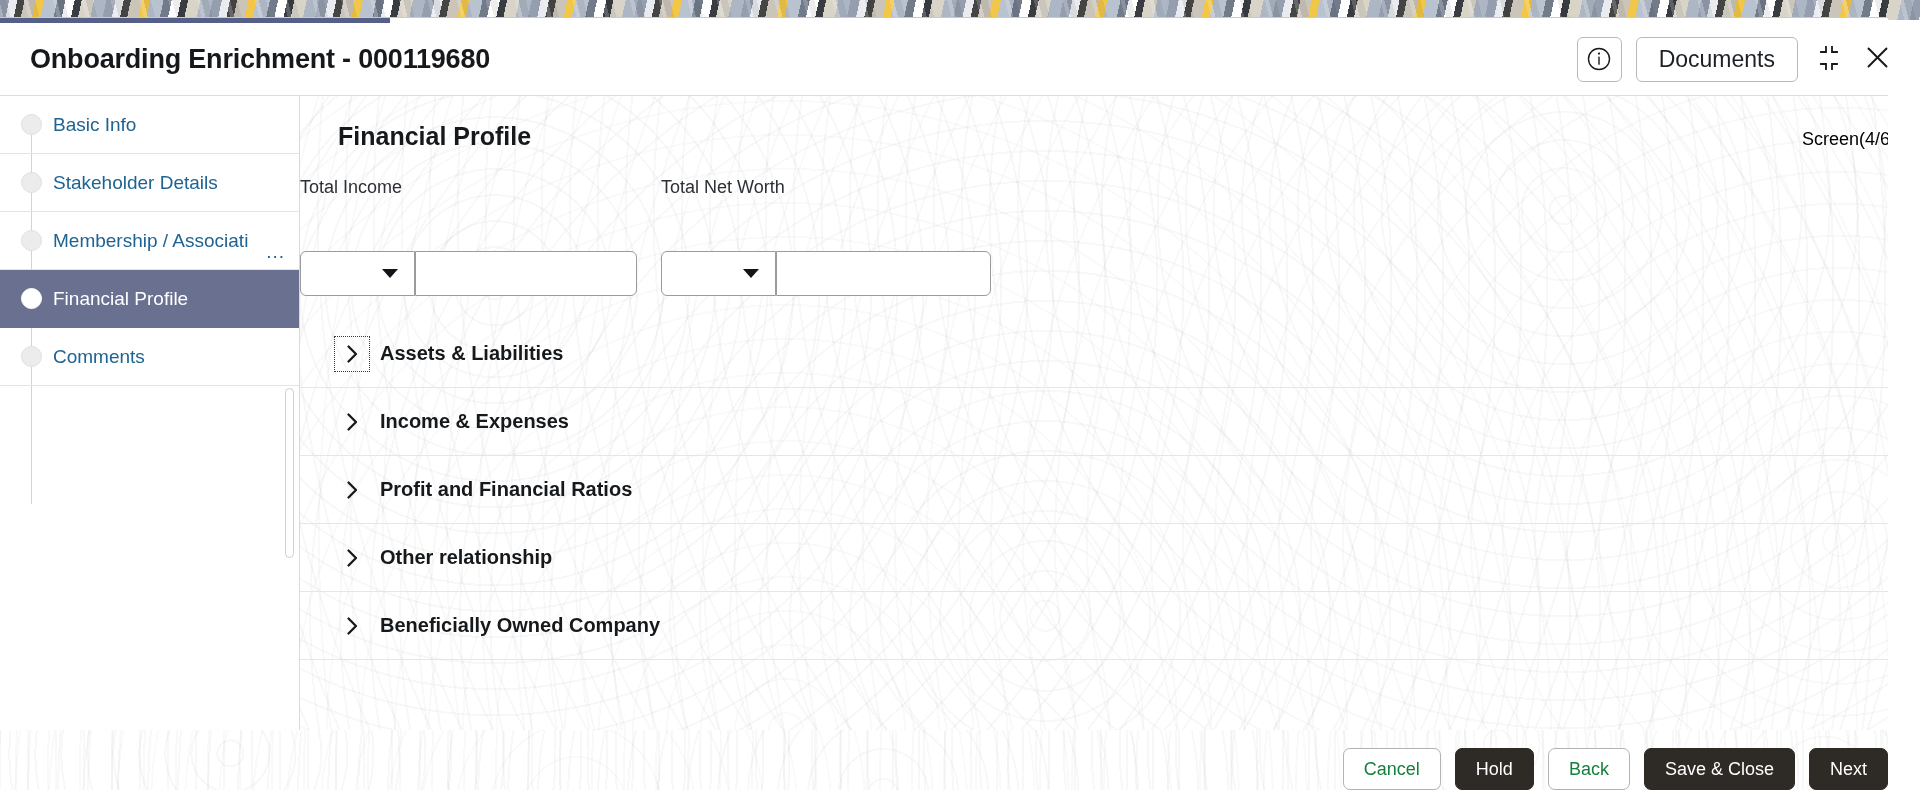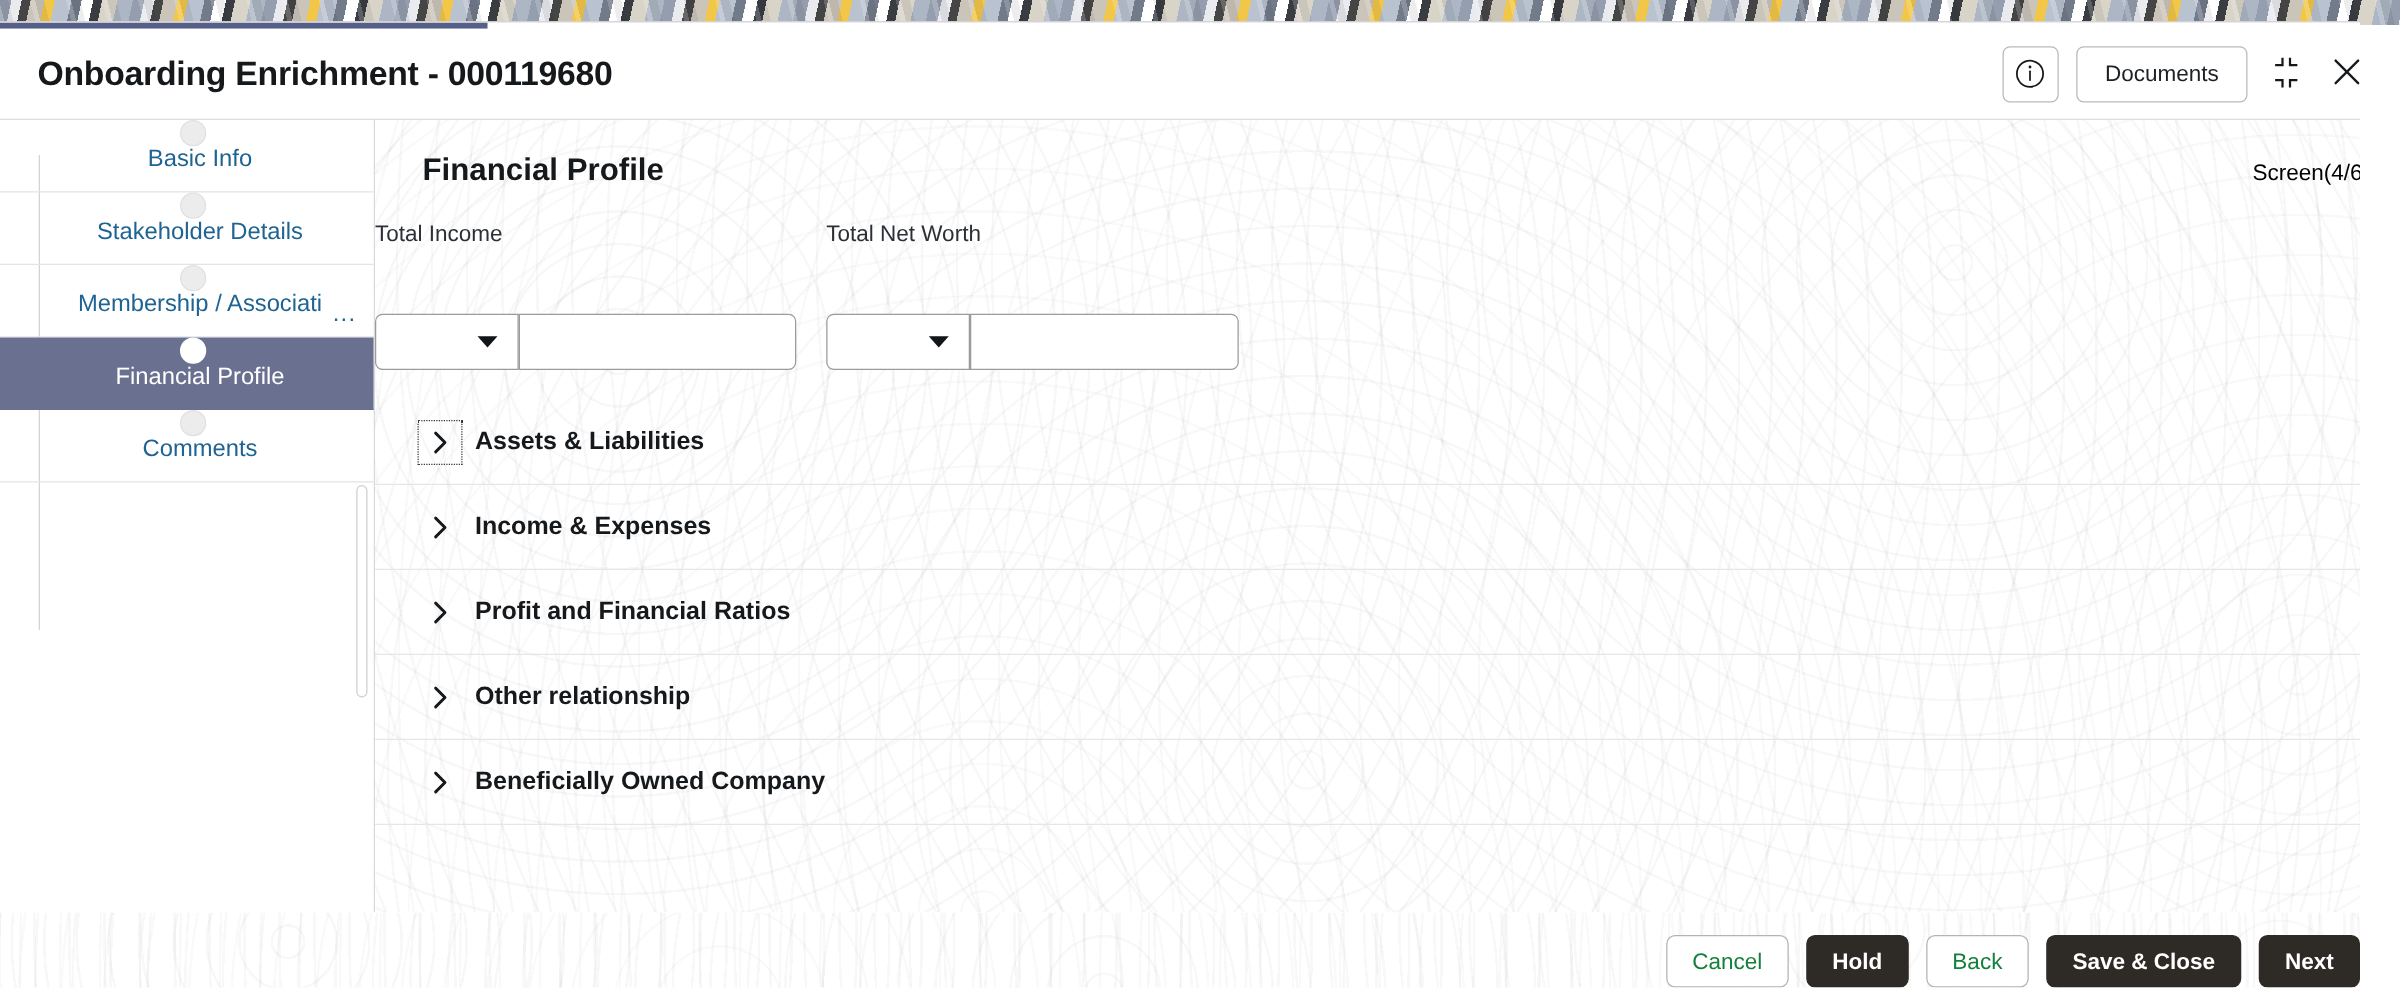--- a/index.html
+++ b/index.html
@@ -70,21 +70,21 @@
     display: flex; align-items: center; gap: 14px;
   }
   .icon-btn {
     width: 45px; height: 45px; border: 1px solid #b9b9bd; border-radius: 6px;
     background: #fff; display: flex; align-items: center; justify-content: center;
     cursor: pointer; padding: 0;
   }
   .icon-btn svg { display: block; }
   #documents-button {
     height: 45px; padding: 0 22px; border: 1px solid #b9b9bd; border-radius: 6px;
-    background: #fff; color: #1d2125; font-size: 18px; cursor: pointer;
+    background: #fff; color: #1d2125; font-size: 23px; cursor: pointer;
     font-family: "Liberation Sans", sans-serif; white-space: nowrap;
   }
   .plain-icon {
     width: 34px; height: 34px; display: flex; align-items: center; justify-content: center;
     cursor: pointer; background: transparent; border: 0; padding: 0;
   }
 
   
   #body-area {
     position: absolute; left: 0; top: 78px; width: 1920px; height: 634px;
@@ -100,21 +100,21 @@
     overflow: hidden;
   }
   #stepper-line {
     position: absolute; left: 31px; top: 28px; width: 1px; height: 380px;
     background: #d2d2d8; z-index: 0;
   }
   .step {
     position: relative; z-index: 1;
     height: 58px; display: flex; align-items: center;
     border-bottom: 1px solid #e3e3e8;
-    padding-left: 21px; cursor: pointer; flex-direction: column;
+    padding-left: 21px; cursor: pointer;
   }
   .step-dot {
     width: 21px; height: 21px; border-radius: 50%;
     background: #ececed; border: 1px solid #e0e0e2;
     flex: 0 0 21px; margin-right: 11px;
   }
   .step-label {
     font-size: 19px; color: #1e6392; white-space: nowrap;
     overflow: hidden; position: relative;
   }
@@ -207,21 +207,21 @@
     position: relative; z-index: 2;
     height: 78px; display: flex; align-items: center;
     justify-content: flex-end; gap: 14px; padding-right: 32px;
   }
   .btn {
     height: 42px; padding: 0 20px; border-radius: 7px;
     font-size: 18px; cursor: pointer; white-space: nowrap;
     font-family: "Liberation Sans", sans-serif;
   }
   .btn-light { background: #ffffff; border: 1px solid #b2b2b7; color: #15803d; }
-  .btn-dark  { background: #2e2a26; border: 1px solid #2e2a26; color: #ffffff; font-weight: bold; }
+  .btn-dark  { background: #2e2a26; border: 1px solid #2e2a26; color: #ffffff; font-weight: normal; }
 </style>
 </head>
 <body>
 
 <div id="top-strip">
   <div id="top-strip-overlay"></div>
 </div>
 
 <div id="modal">
 

